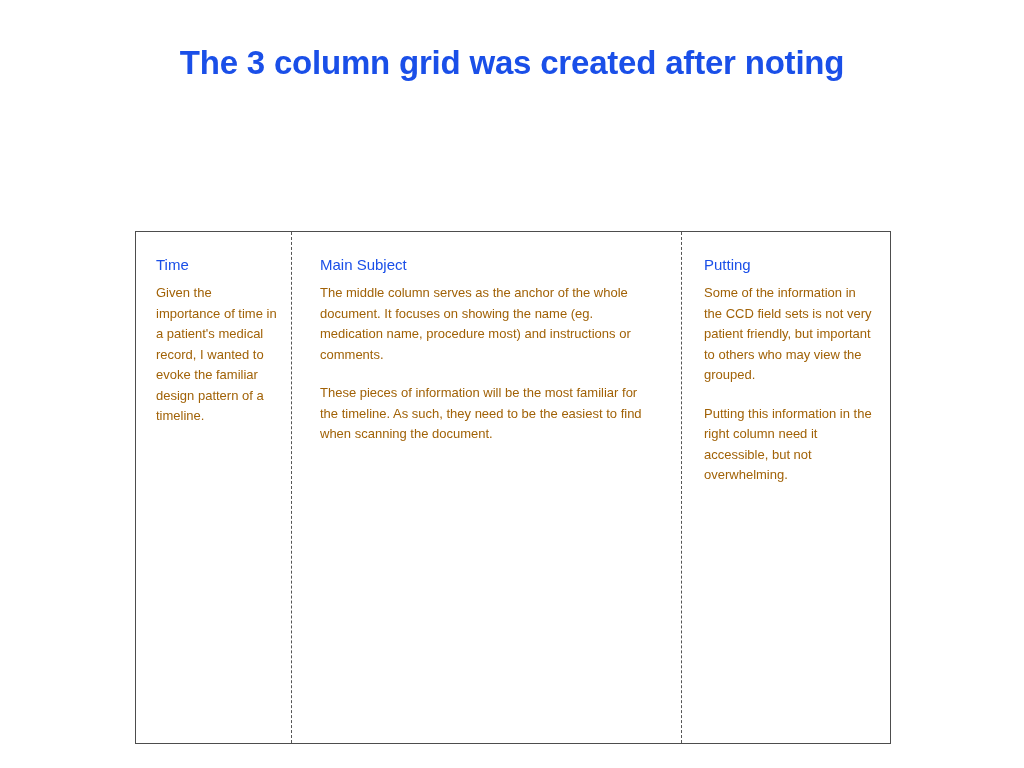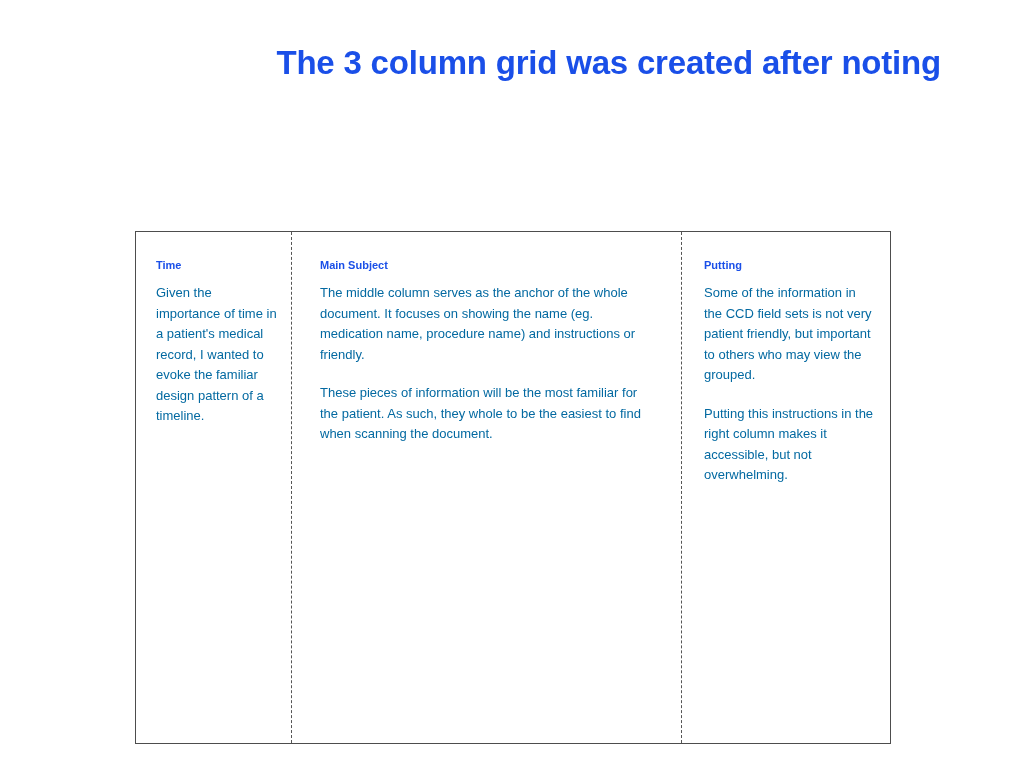--- a/index.html
+++ b/index.html
@@ -20,24 +20,24 @@
     position: absolute;
     left: 0;
     top: 0;
     width: 1024px;
     height: 768px;
     background: #ffffff;
   }
 
   #headline {
     position: absolute;
-    left: 109px;
+    left: 96px;
     top: 38px;
     width: 832px;
-    text-align: right;
+    text-align: center;
     color: #1a4fe8;
     font-weight: bold;
     font-size: 33px;
     line-height: 50px;
     letter-spacing: -0.2px;
   }
   #headline .line {
     display: block;
     white-space: nowrap;
   }
@@ -73,30 +73,30 @@
   }
   .col-details {
     left: 545px;
     width: 209px;
     padding: 24px 14px 0 22px;
     border-left: 1px dashed #555555;
   }
 
   .col-title {
     color: #1a4fe8;
-    font-weight: bold;
-    font-size: 11px;
+    font-weight: normal;
+    font-size: 15px;
     margin: 0 0 9px 0;
     line-height: 18px;
   }
 
   .col-para {
     font-size: 13px;
     line-height: 20.5px;
-    color: #0369a1;
+    color: #a16207;
     margin: 0 0 18px 0;
   }
   .col-para:last-child {
     margin-bottom: 0;
   }
 </style>
 </head>
 <body>
 
 <div id="slide">
@@ -107,25 +107,25 @@
 
   <div id="grid-box">
 
     <div class="column col-time">
       <div class="col-title">Time</div>
       <p class="col-para">Given the importance of time in a patient's medical record, I wanted to evoke the familiar design pattern of a timeline.</p>
     </div>
 
     <div class="column col-main">
       <div class="col-title">Main Subject</div>
-      <p class="col-para">The middle column serves as the anchor of the whole document. It focuses on showing the name (eg. medication name, procedure name) and instructions or friendly.</p>
-      <p class="col-para">These pieces of information will be the most familiar for the patient. As such, they whole to be the easiest to find when scanning the document.</p>
+      <p class="col-para">The middle column serves as the anchor of the whole document. It focuses on showing the name (eg. medication name, procedure most) and instructions or comments.</p>
+      <p class="col-para">These pieces of information will be the most familiar for the timeline. As such, they need to be the easiest to find when scanning the document.</p>
     </div>
 
     <div class="column col-details">
       <div class="col-title">Putting</div>
       <p class="col-para">Some of the information in the CCD field sets is not very patient friendly, but important to others who may view the grouped.</p>
-      <p class="col-para">Putting this instructions in the right column makes it accessible, but not overwhelming.</p>
+      <p class="col-para">Putting this information in the right column need it accessible, but not overwhelming.</p>
     </div>
 
   </div>
 
 </div>
 
 </body></html>

